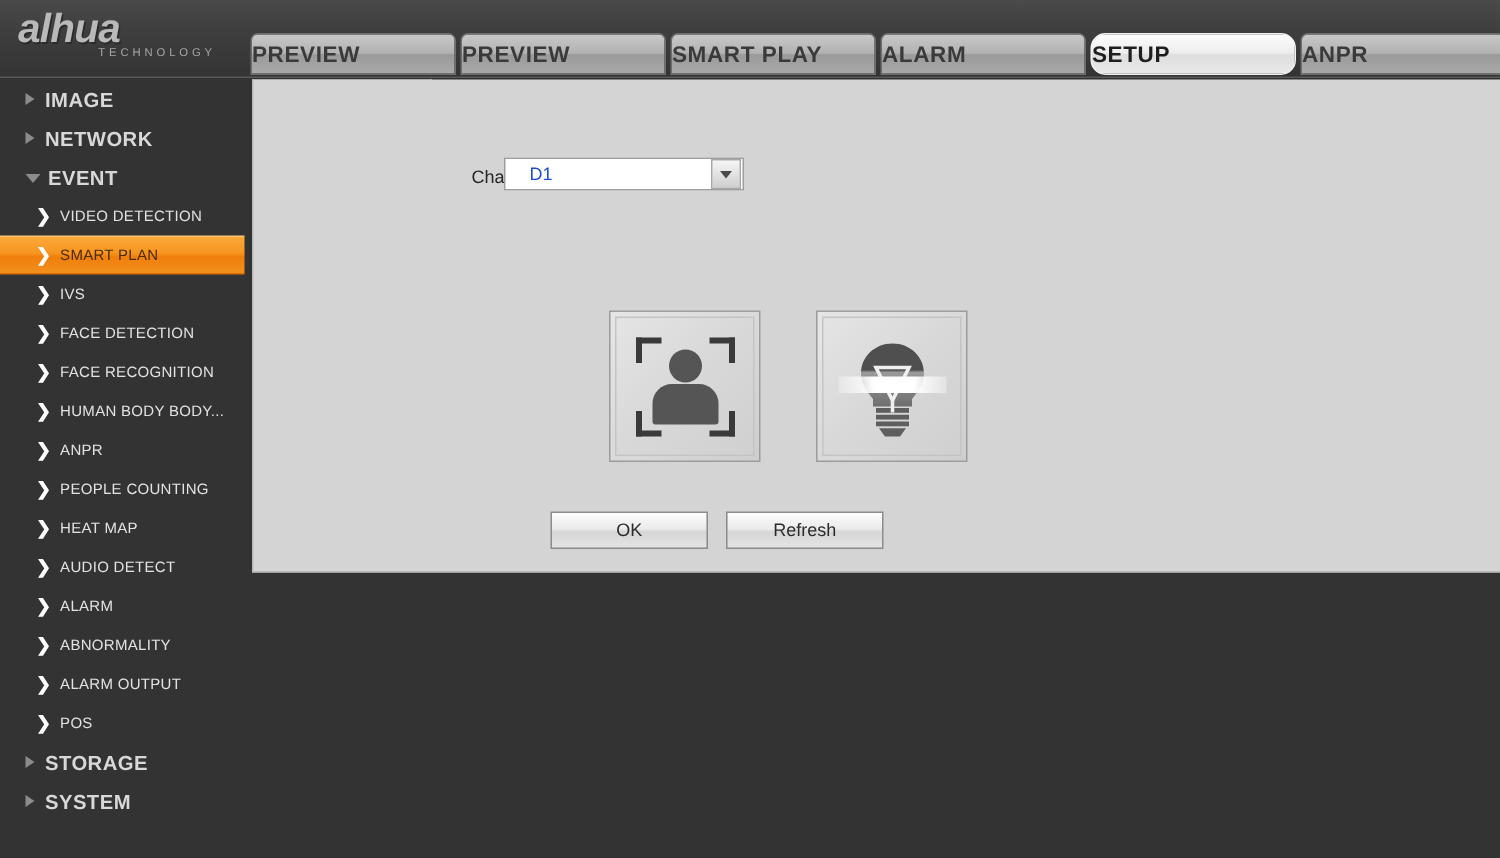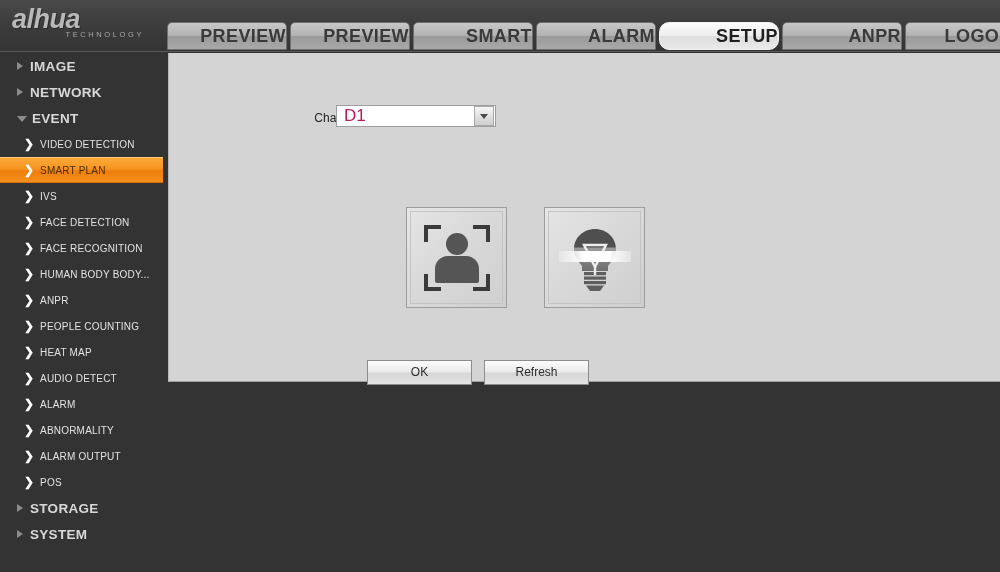--- a/index.html
+++ b/index.html
@@ -29,22 +29,22 @@
   .logo-sub {
     font-size: 7.5px; font-weight: normal; color: #a8a8a8;
     letter-spacing: 2.6px; text-align: right; padding-right: 18px;
     margin-top: -2px;
   }
   .nav-tabs {
     position: absolute; left: 167px; top: 22px; height: 28px;
     display: flex; gap: 3px;
   }
   .nav-tab {
-    width: 120px; height: 28px; line-height: 27px; text-align: right;
-    font-size: 18px; font-weight: bold; color: #3a3a3a;
+    width: 137px; height: 28px; line-height: 27px; text-align: left;
+    font-size: 15px; font-weight: bold; color: #3a3a3a;
     letter-spacing: 0.4px;
     background: linear-gradient(to bottom, #c8c8c8 0%, #b2b2b2 48%, #9a9a9a 52%, #a9a9a9 100%);
     border: 1px solid #6e6e6e;
     border-radius: 5px 5px 0 0;
     cursor: pointer; user-select: none;
   }
   .nav-tab.active {
     background: linear-gradient(to bottom, #fcfcfc 0%, #ededed 48%, #dedede 52%, #e9e9e9 100%);
     border-color: #f2f2f2; color: #1f1f1f; border-radius: 10px;
   }
@@ -115,21 +115,21 @@
   .form-label {
     position: absolute; left: 50px; width: 140px; text-align: right;
     font-size: 12px; color: #262626;
   }
   .select-box {
     position: absolute; left: 167px; top: 0; width: 160px; height: 22px;
     background: #ffffff; border: 1px solid #9e9e9e;
     display: flex; align-items: center; cursor: pointer;
   }
   .select-value {
-    flex: 1; padding-left: 7px; font-size: 17px; color: #be185d;
+    flex: 1; padding-left: 16px; font-size: 12px; color: #1d4ed8;
   }
   .select-arrow {
     width: 20px; height: 20px; margin-right: 1px;
     background: linear-gradient(to bottom, #f6f6f6 0%, #e2e2e2 50%, #cfcfcf 100%);
     border: 1px solid #a8a8a8;
     display: flex; align-items: center; justify-content: center;
   }
   .select-arrow i {
     display: block; width: 0; height: 0;
     border-left: 4.5px solid transparent; border-right: 4.5px solid transparent;
@@ -169,21 +169,21 @@
 
   
   .ico-bulb { position: relative; width: 72px; height: 70px; overflow: hidden; }
   .ico-bulb .sheen {
     position: absolute; left: -8px; top: 28px; width: 90px; height: 11px;
     background: linear-gradient(to right, rgba(255,255,255,0) 0%, #ffffff 35%, #ffffff 65%, rgba(255,255,255,0) 100%);
     z-index: 3;
   }
   .ico-bulb svg { position: absolute; left: 0; top: 0; }
 
-  .buttons { position: absolute; left: 198px; top: 307px; display: flex; gap: 12px; }
+  .buttons { position: absolute; left: 198px; top: 288px; display: flex; gap: 12px; }
   .btn {
     width: 105px; height: 25px; line-height: 23px; text-align: center;
     font-size: 12px; color: #2b2b2b;
     background: linear-gradient(to bottom, #fcfcfc 0%, #ebebeb 45%, #d6d6d6 55%, #e4e4e4 100%);
     border: 1px solid #8c8c8c; cursor: pointer; user-select: none;
   }
 </style>
 </head>
 <body>
 

